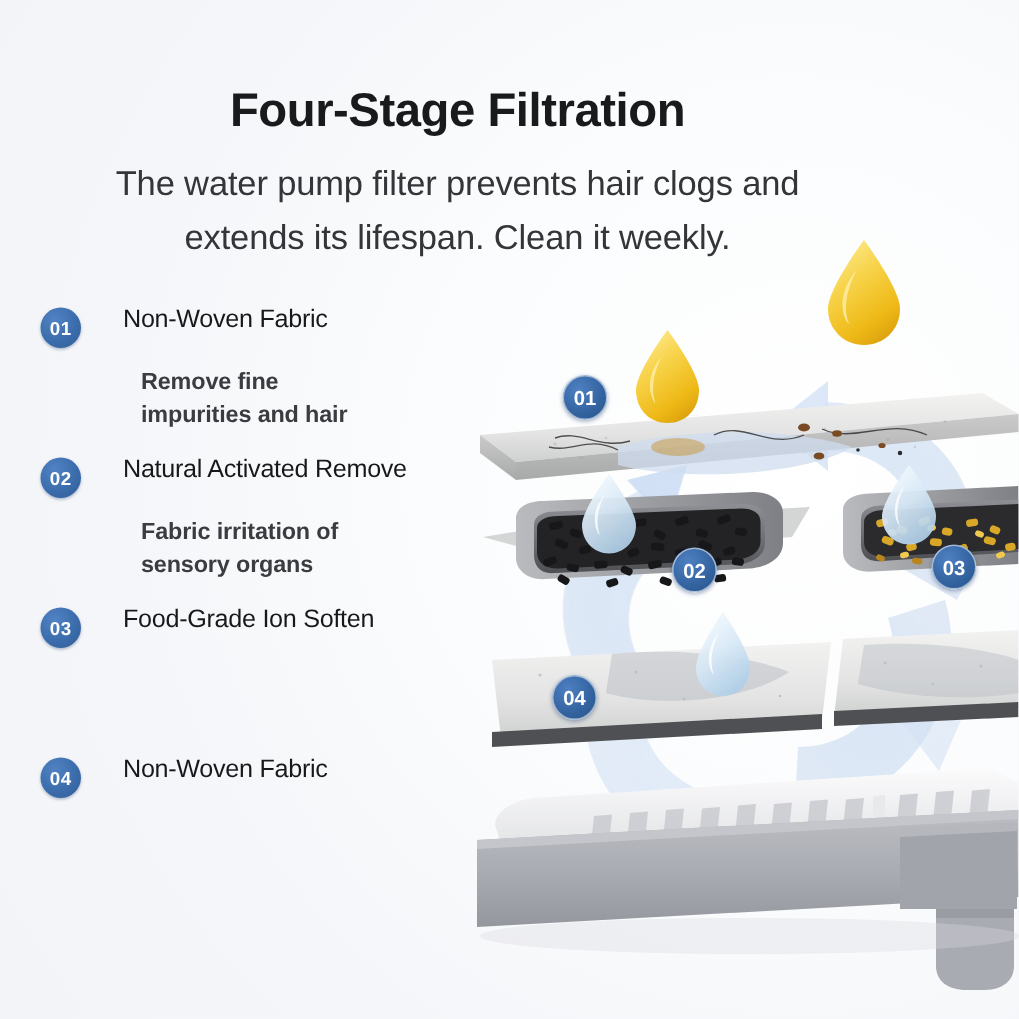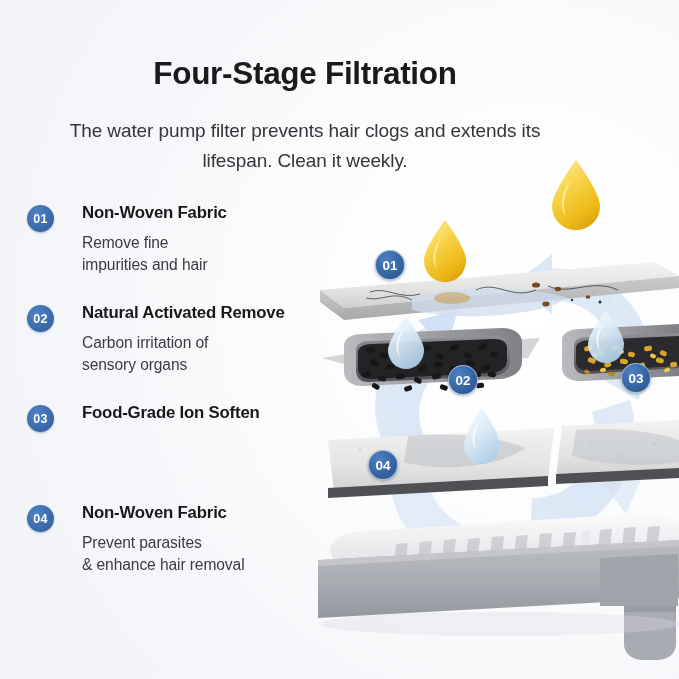--- a/index.html
+++ b/index.html
@@ -16,44 +16,44 @@
     overflow:hidden;
   }
   
   .header{position:absolute;left:0;top:0;width:610px;text-align:center;}
   .title{
     margin:0;padding-top:57px;
     font-size:31.5px;font-weight:700;letter-spacing:-0.3px;
     color:#191a1c;line-height:1.05;
   }
   .subtitle{
-    margin:12px auto;padding-top:14px;width:520px;
-    font-size:19px;font-weight:400;color:#333538;
+    margin:1px auto;padding-top:14px;width:520px;
+    font-size:23px;font-weight:400;color:#333538;
     line-height:1.55;letter-spacing:-0.1px;
   }
   
   .features{position:absolute;left:27px;top:203px;width:318px;}
   .feature{position:relative;min-height:100px;}
   .feature.f4{min-height:90px;}
   .badge{
     position:absolute;left:0;top:2px;
     width:27px;height:27px;border-radius:50%;
     background:radial-gradient(circle at 35% 30%, #5183c4 0%, #3b6cab 55%, #315d97 100%);
     box-shadow:0 1px 2px rgba(30,60,110,.35);
     color:#fff;font-size:12.5px;font-weight:700;
     display:flex;align-items:center;justify-content:center;
     letter-spacing:.3px;
   }
   .ftext{padding-left:55px;}
   .fhead{
-    margin:0;font-size:16.8px;font-weight:700;color:#17181a;
+    margin:0;font-size:16.8px;font-weight:400;color:#17181a;
     line-height:1.2;letter-spacing:-0.2px;
   }
   .fdesc{
-    margin:0;padding-top:9px;font-size:15.6px;font-weight:400;
+    margin:12px;padding-top:9px;font-size:15.6px;font-weight:700;
     color:#3a3c40;line-height:1.37;letter-spacing:-0.1px;white-space:pre-line;
   }
   
   .product{position:absolute;left:300px;top:150px;width:379px;height:529px;}
   .product svg{display:block;}
   
   .imgbadge{
     position:absolute;width:30px;height:30px;border-radius:50%;
     background:radial-gradient(circle at 35% 30%, #4e80c2 0%, #33639f 60%, #2a5389 100%);
     box-shadow:0 1px 3px rgba(20,50,100,.4);
@@ -85,38 +85,36 @@
         <p class="fhead">Non-Woven Fabric</p>
         <p class="fdesc">Remove fine
 impurities and hair</p>
       </div>
     </div>
 
     <div class="feature f2">
       <div class="badge">02</div>
       <div class="ftext">
         <p class="fhead">Natural Activated Remove</p>
-        <p class="fdesc">Carbon irritation of
+        <p class="fdesc">Fabric irritation of
 sensory organs</p>
       </div>
     </div>
 
     <div class="feature f3">
       <div class="badge">03</div>
       <div class="ftext">
         <p class="fhead">Food-Grade Ion Soften</p>
       </div>
     </div>
 
     <div class="feature f4">
       <div class="badge">04</div>
       <div class="ftext">
         <p class="fhead">Non-Woven Fabric</p>
-        <p class="fdesc">Prevent parasites
-&amp; enhance hair removal</p>
       </div>
     </div>
 
   </div>
 
   <div class="product">
     <svg width="379" height="529" viewBox="0 0 379 529" xmlns="http://www.w3.org/2000/svg">
       <defs>
         <linearGradient id="fabric" x1="0" y1="0" x2="0" y2="1">
           <stop offset="0%" stop-color="#f2f2f1"></stop>

